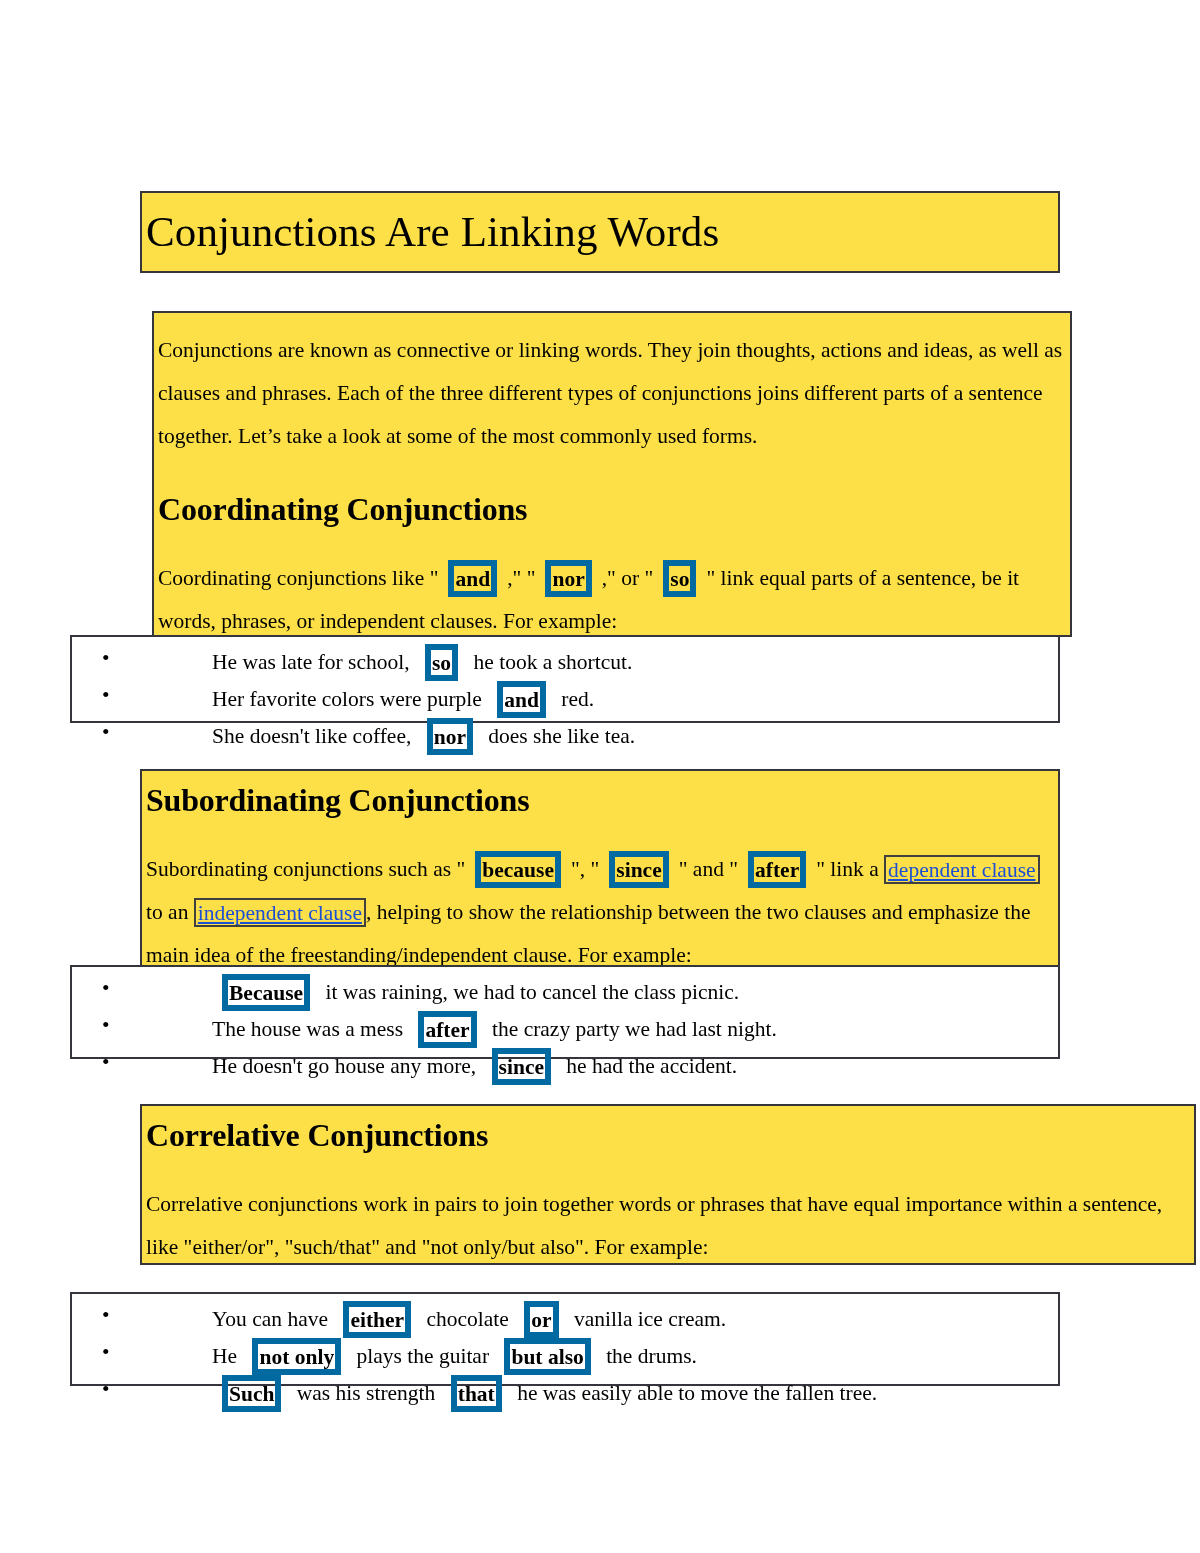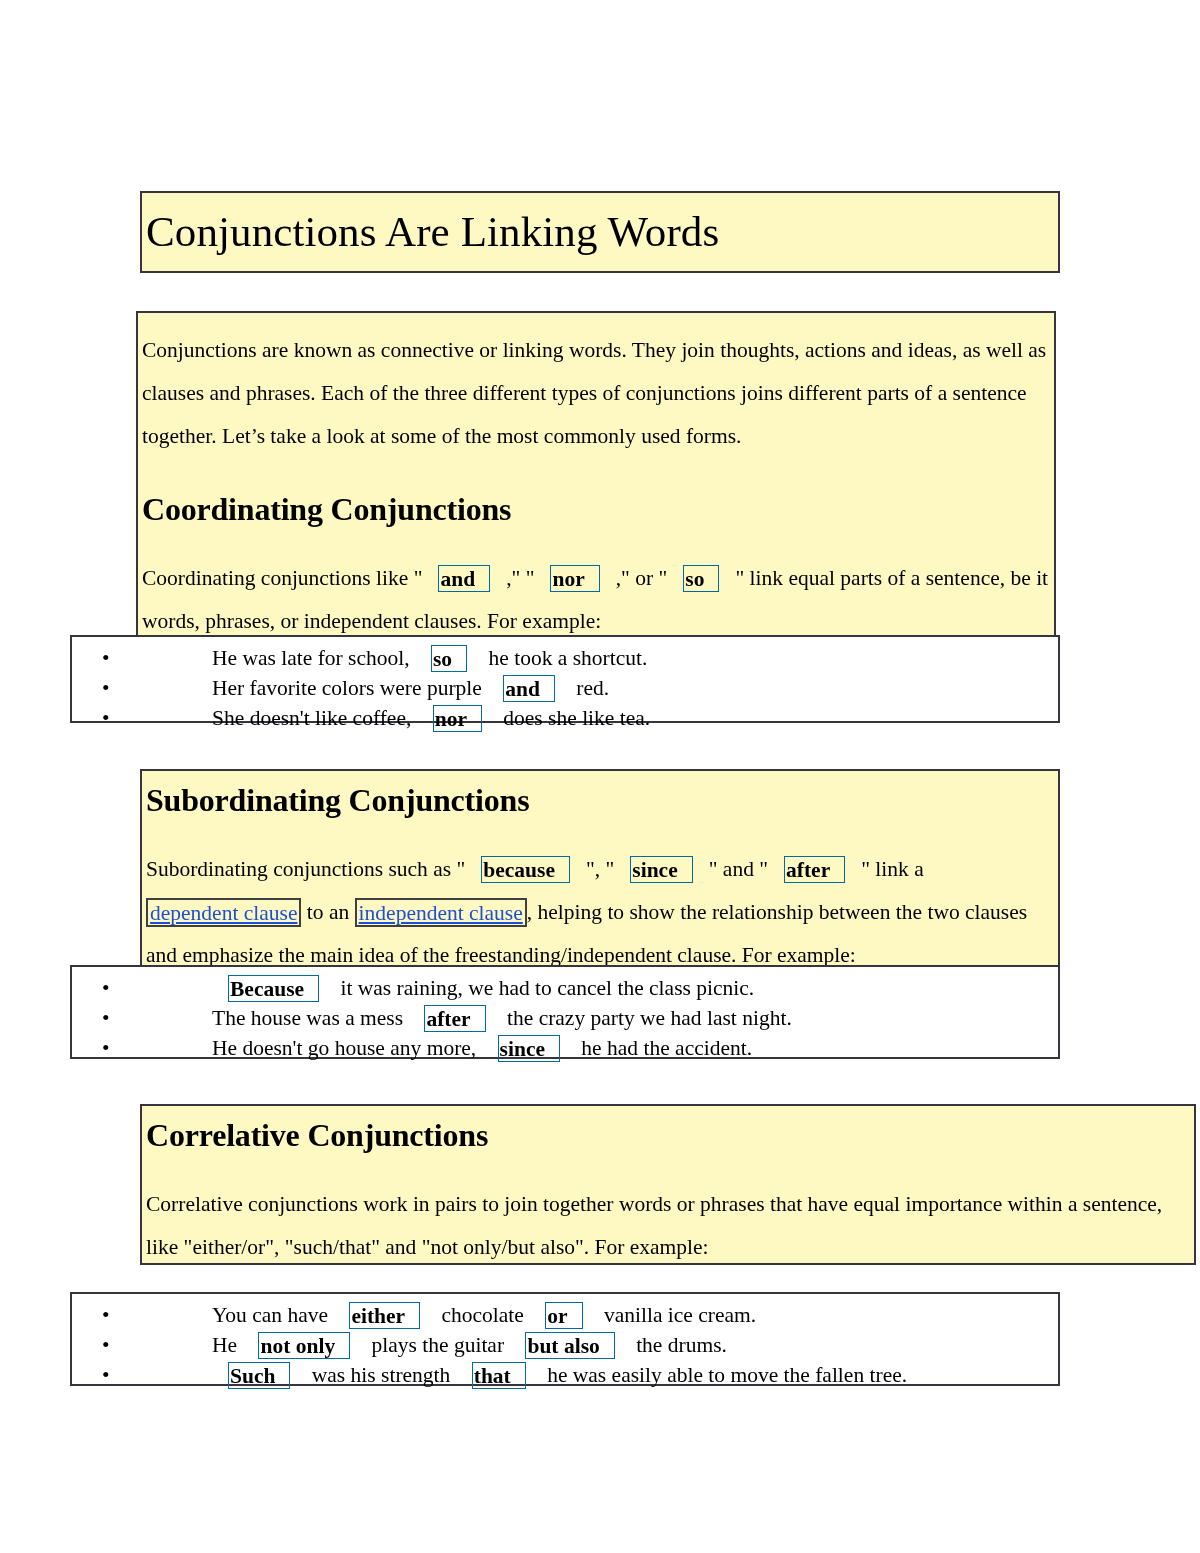--- a/index.html
+++ b/index.html
@@ -20,21 +20,21 @@
     position: absolute;
     inset: 0;
     background: #ffffff;
   }
 
   
   .box {
     position: absolute;
     box-sizing: border-box;
     border: 2px solid #35353d;
-    background: #fef9c3;
+    background: #fde047;
   }
 
   
   #title-box {
     left: 140px;
     top: 191px;
     width: 920px;
     height: 82px;
     display: flex;
     align-items: center;
@@ -43,21 +43,21 @@
     font-size: 43px;
     line-height: 1.05;
     font-weight: normal;
     padding-left: 4px;
     white-space: nowrap;
     letter-spacing: 0.1px;
   }
 
   
   #body-box {
-    left: 136px;
+    left: 152px;
     top: 311px;
     width: 920px;
     height: 326px;
     padding: 16px 2px 0 4px;
   }
 
   .para {
     font-size: 21.5px;
     line-height: 43px;
     text-align: left;
@@ -70,23 +70,23 @@
     line-height: 1.1;
     letter-spacing: -0.2px;
   }
 
   .spacer-lg { height: 34px; }
   .spacer-md { height: 30px; }
 
   
   .kw {
     font-weight: bold;
-    border: 1px solid #0369a1;
-    padding: 1px 14px 0 1px;
-    margin: 0 16px;
+    border: 6px solid #0369a1;
+    padding: 1px 1px 0 1px;
+    margin: 0 10px;
     display: inline-block;
     line-height: 1.12;
     position: relative;
     top: 1px;
   }
   
   .lnk {
     color: #1a4fd6;
     text-decoration: underline;
     border: 2px solid #404040;

